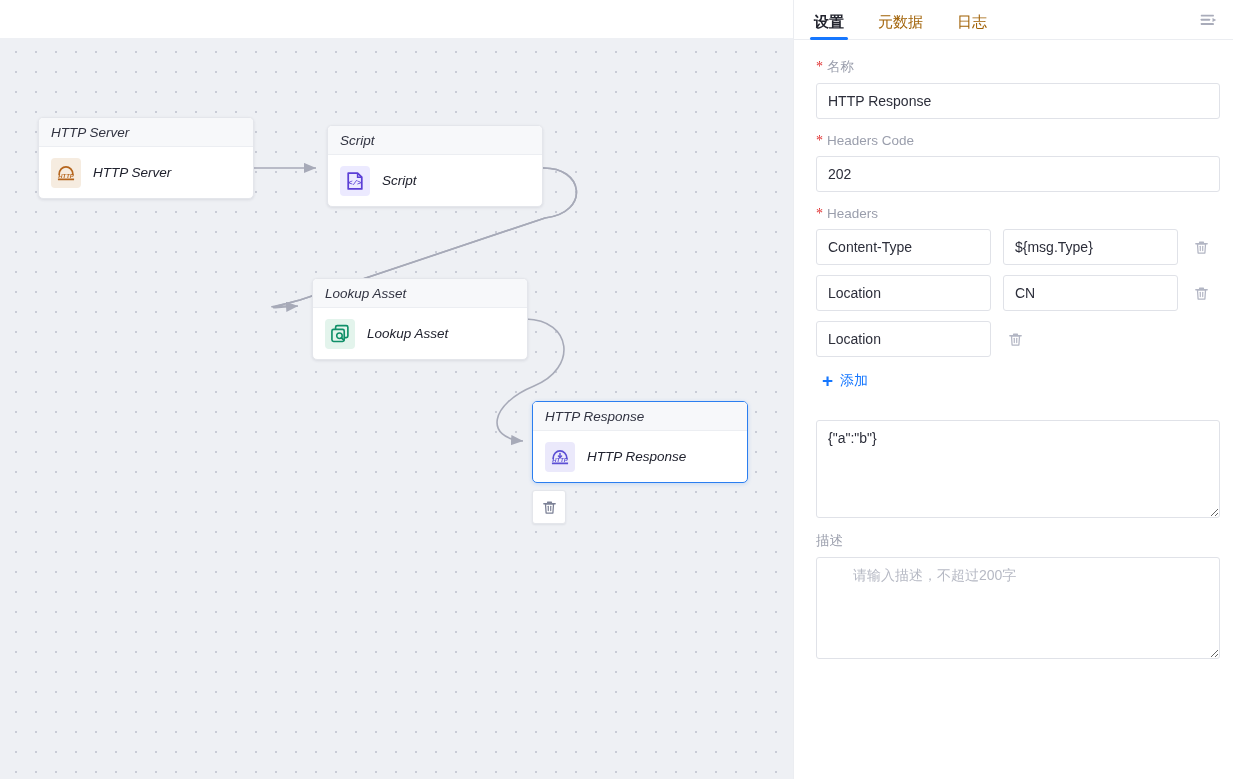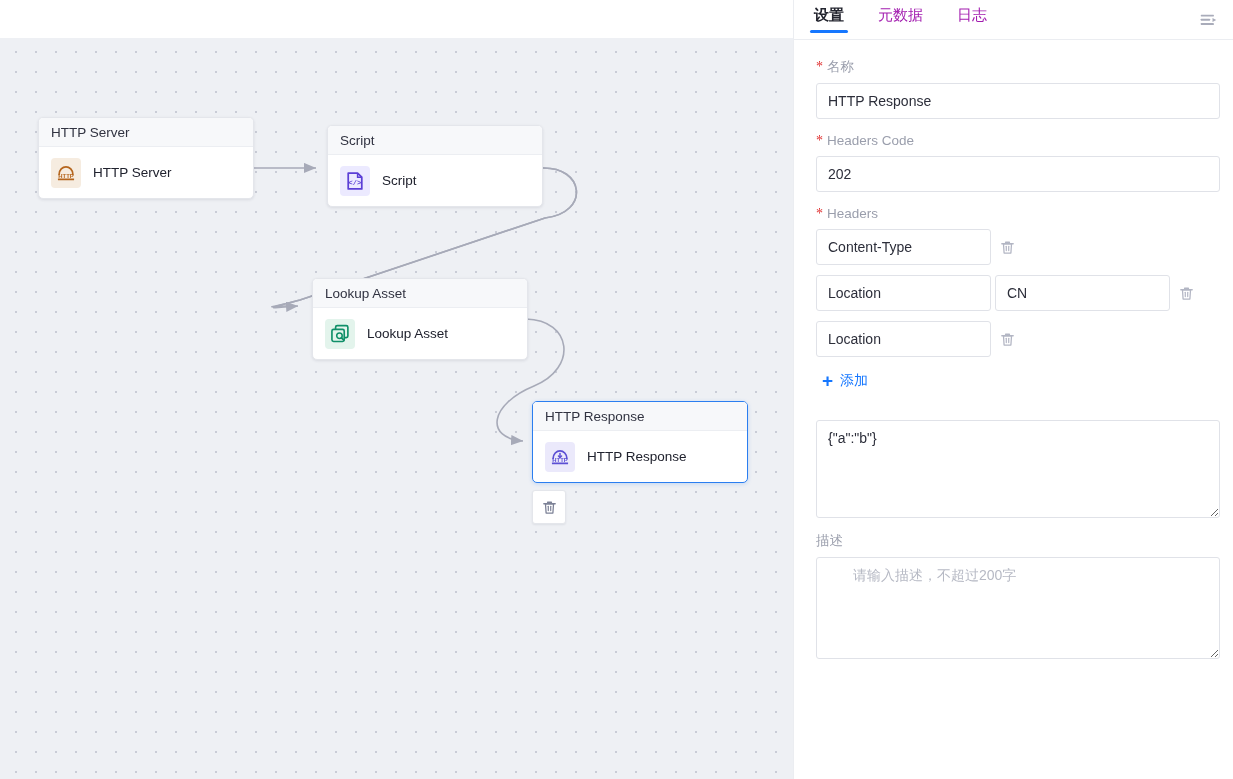--- a/index.html
+++ b/index.html
@@ -7,21 +7,21 @@
   body {
     width:1233px; height:779px;
     font-family:"Liberation Sans", sans-serif;
     background:#ffffff;
     overflow:hidden;
     -webkit-font-smoothing:antialiased;
   }
   .app { position:relative; width:1233px; height:779px; display:flex; }
 
   
-  .canvas-wrap { position:relative; width:793px; height:779px; background:#fca5a5; }
+  .canvas-wrap { position:relative; width:793px; height:779px; background:#fca5a5;font-style:italic; }
   .canvas-top-strip { position:absolute; left:0; top:0; width:793px; height:38px; background:#ffffff; }
   .canvas {
     position:absolute; left:0; top:38px; width:793px; height:741px;
     background-color:#eef0f4;
     background-image:radial-gradient(#c9ccd6 1.1px, transparent 1.2px);
     background-size:20px 20px;
     background-position:6px 4px;
     overflow:hidden;
   }
   .edges { position:absolute; left:0; top:0; width:793px; height:741px; pointer-events:none; }
@@ -60,24 +60,24 @@
     display:flex; align-items:center; justify-content:center;
     box-shadow:0 1px 2px rgba(26,32,58,.08);
     cursor:pointer;
   }
 
   
   .panel { position:relative; width:440px; height:779px; background:#ffffff; border-left:1px solid #ebedf1; }
   .tabs {
     position:relative; height:40px;
     border-bottom:1px solid #ebedf1;
-    display:flex; align-items:center; padding:0 18px;
+    display:flex; align-items:flex-end; padding:0 18px;
   }
   .tab {
-    font-size:15px; color:#a21caf;
+    font-size:15px; color:#a16207;
     padding:0 2px 10px 2px; margin-right:30px;
     position:relative; cursor:pointer; line-height:1;
   }
   .tab.active { color:#23252f; font-weight:600; }
   .tab.active:after {
     content:""; position:absolute; left:-2px; right:-2px; bottom:-1px;
     height:3px; background:#1677ff; border-radius:2px;
   }
   .panel-icon-btn {
     position:absolute; right:12px; top:8px;
@@ -92,21 +92,21 @@
   .ipt {
     width:404px; height:36px;
     border:1px solid #e0e2e8; border-radius:3px;
     background:#fff; padding:0 11px;
     font-size:14px; color:#2c2e3a;
     font-family:"Liberation Sans", sans-serif;
     outline:none;
   }
   .ipt::placeholder { color:#b6b9c4; }
 
-  .hrow { display:flex; align-items:center; gap:4px; margin-bottom:10px; }
+  .hrow { display:flex; align-items:center; gap:12px; margin-bottom:10px; }
   .hrow .ipt.k { width:175px; }
   .hrow .ipt.v { width:175px; }
   .trash-btn { width:24px; height:24px; display:flex; align-items:center; justify-content:center; cursor:pointer; }
 
   .add-link {
     display:inline-flex; align-items:center; gap:7px;
     color:#1677ff; font-size:14px; cursor:pointer;
     margin:4px 0 16px 6px;
   }
   .add-plus { font-size:19px; line-height:1; font-weight:700; }
@@ -243,20 +243,21 @@
       <div class="field">
         <label class="flabel req">Headers Code</label>
         <input class="ipt" type="text" value="202" style="">
       </div>
 
       <div class="field">
         <label class="flabel req">Headers</label>
 
         <div class="hrow">
           <input class="ipt k" type="text" value="Content-Type" style="">
+          <input class="ipt v" type="text" value="${msg.Type}" style="">
           <div class="trash-btn">
             <svg width="17" height="17" viewBox="0 0 24 24" xmlns="http://www.w3.org/2000/svg">
               <path d="M4 6.6 H20" stroke="#b3b6c4" stroke-width="2" stroke-linecap="round"></path>
               <path d="M9.3 6.4 V4.6 h5.4 v1.8" fill="none" stroke="#b3b6c4" stroke-width="1.8" stroke-linejoin="round"></path>
               <path d="M6.3 6.8 h11.4 l-0.9 13 h-9.6 z" fill="none" stroke="#b3b6c4" stroke-width="1.8" stroke-linejoin="round"></path>
               <line x1="10.3" y1="10.4" x2="10.3" y2="16.4" stroke="#b3b6c4" stroke-width="1.7" stroke-linecap="round"></line>
               <line x1="13.7" y1="10.4" x2="13.7" y2="16.4" stroke="#b3b6c4" stroke-width="1.7" stroke-linecap="round"></line>
             </svg>
           </div>
         </div>

